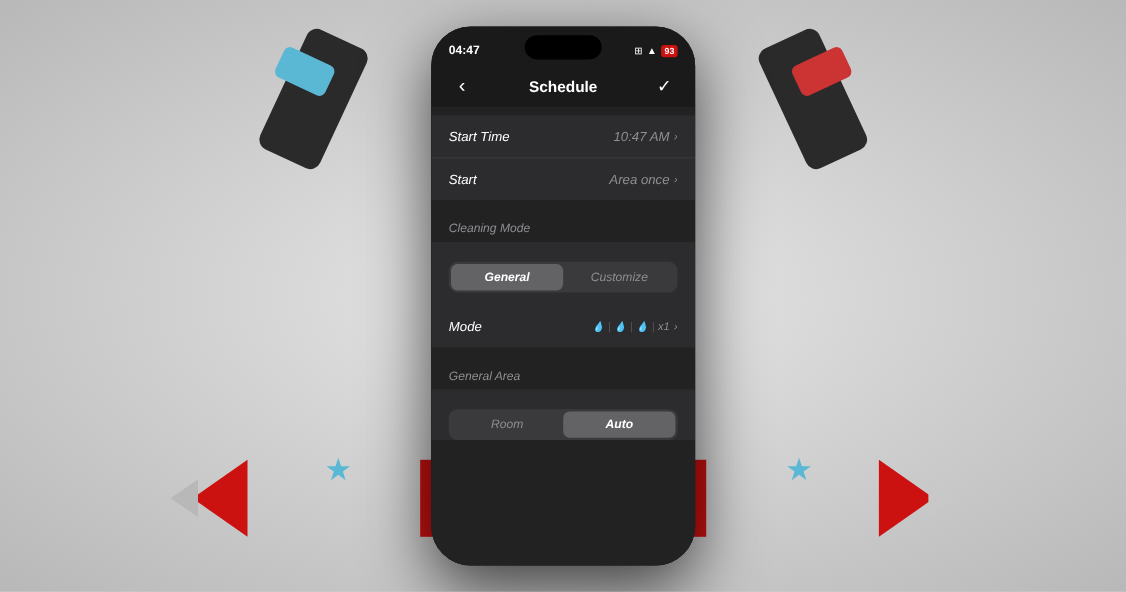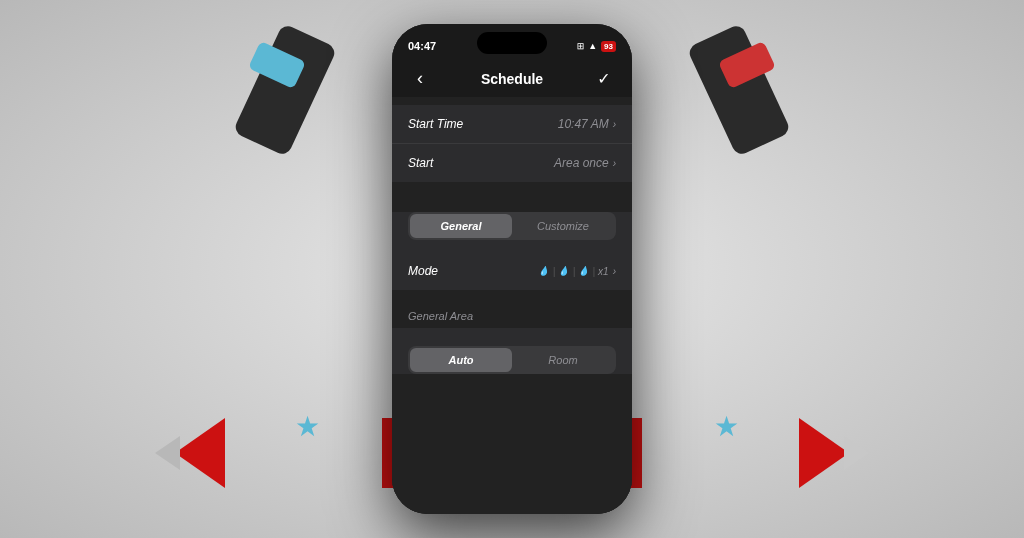--- a/index.html
+++ b/index.html
@@ -334,20 +334,21 @@
             <span class="row-label">Start</span>
             <div class="row-value">
               <span>Area once</span>
               <span class="row-chevron">›</span>
             </div>
           </div>
         </div>
 
         <div style="height:4px; background:#222;"></div>
         <div class="section-block">
+          <div class="section-header">Cleaning Mode</div>
           <div class="segment-control">
             <div class="segment-btn active">General</div>
             <div class="segment-btn inactive">Customize</div>
           </div>
           <div class="row">
             <span class="row-label">Mode</span>
             <div class="row-value">
               <div class="mode-icons">
                 <span style="font-size:9px;">💧</span>
                 <span class="mode-sep">|</span>
@@ -359,21 +360,21 @@
               </div>
               <span class="row-chevron">›</span>
             </div>
           </div>
         </div>
 
         <div style="height:4px; background:#222;"></div>
         <div class="section-block">
           <div class="section-header">General Area</div>
           <div class="segment-control">
+            <div class="segment-btn inactive">Room</div>
             <div class="segment-btn active">Auto</div>
-            <div class="segment-btn inactive">Room</div>
           </div>
         </div>
 
       </div>
     </div>
   </div>
 </div>
 
 </body></html>

